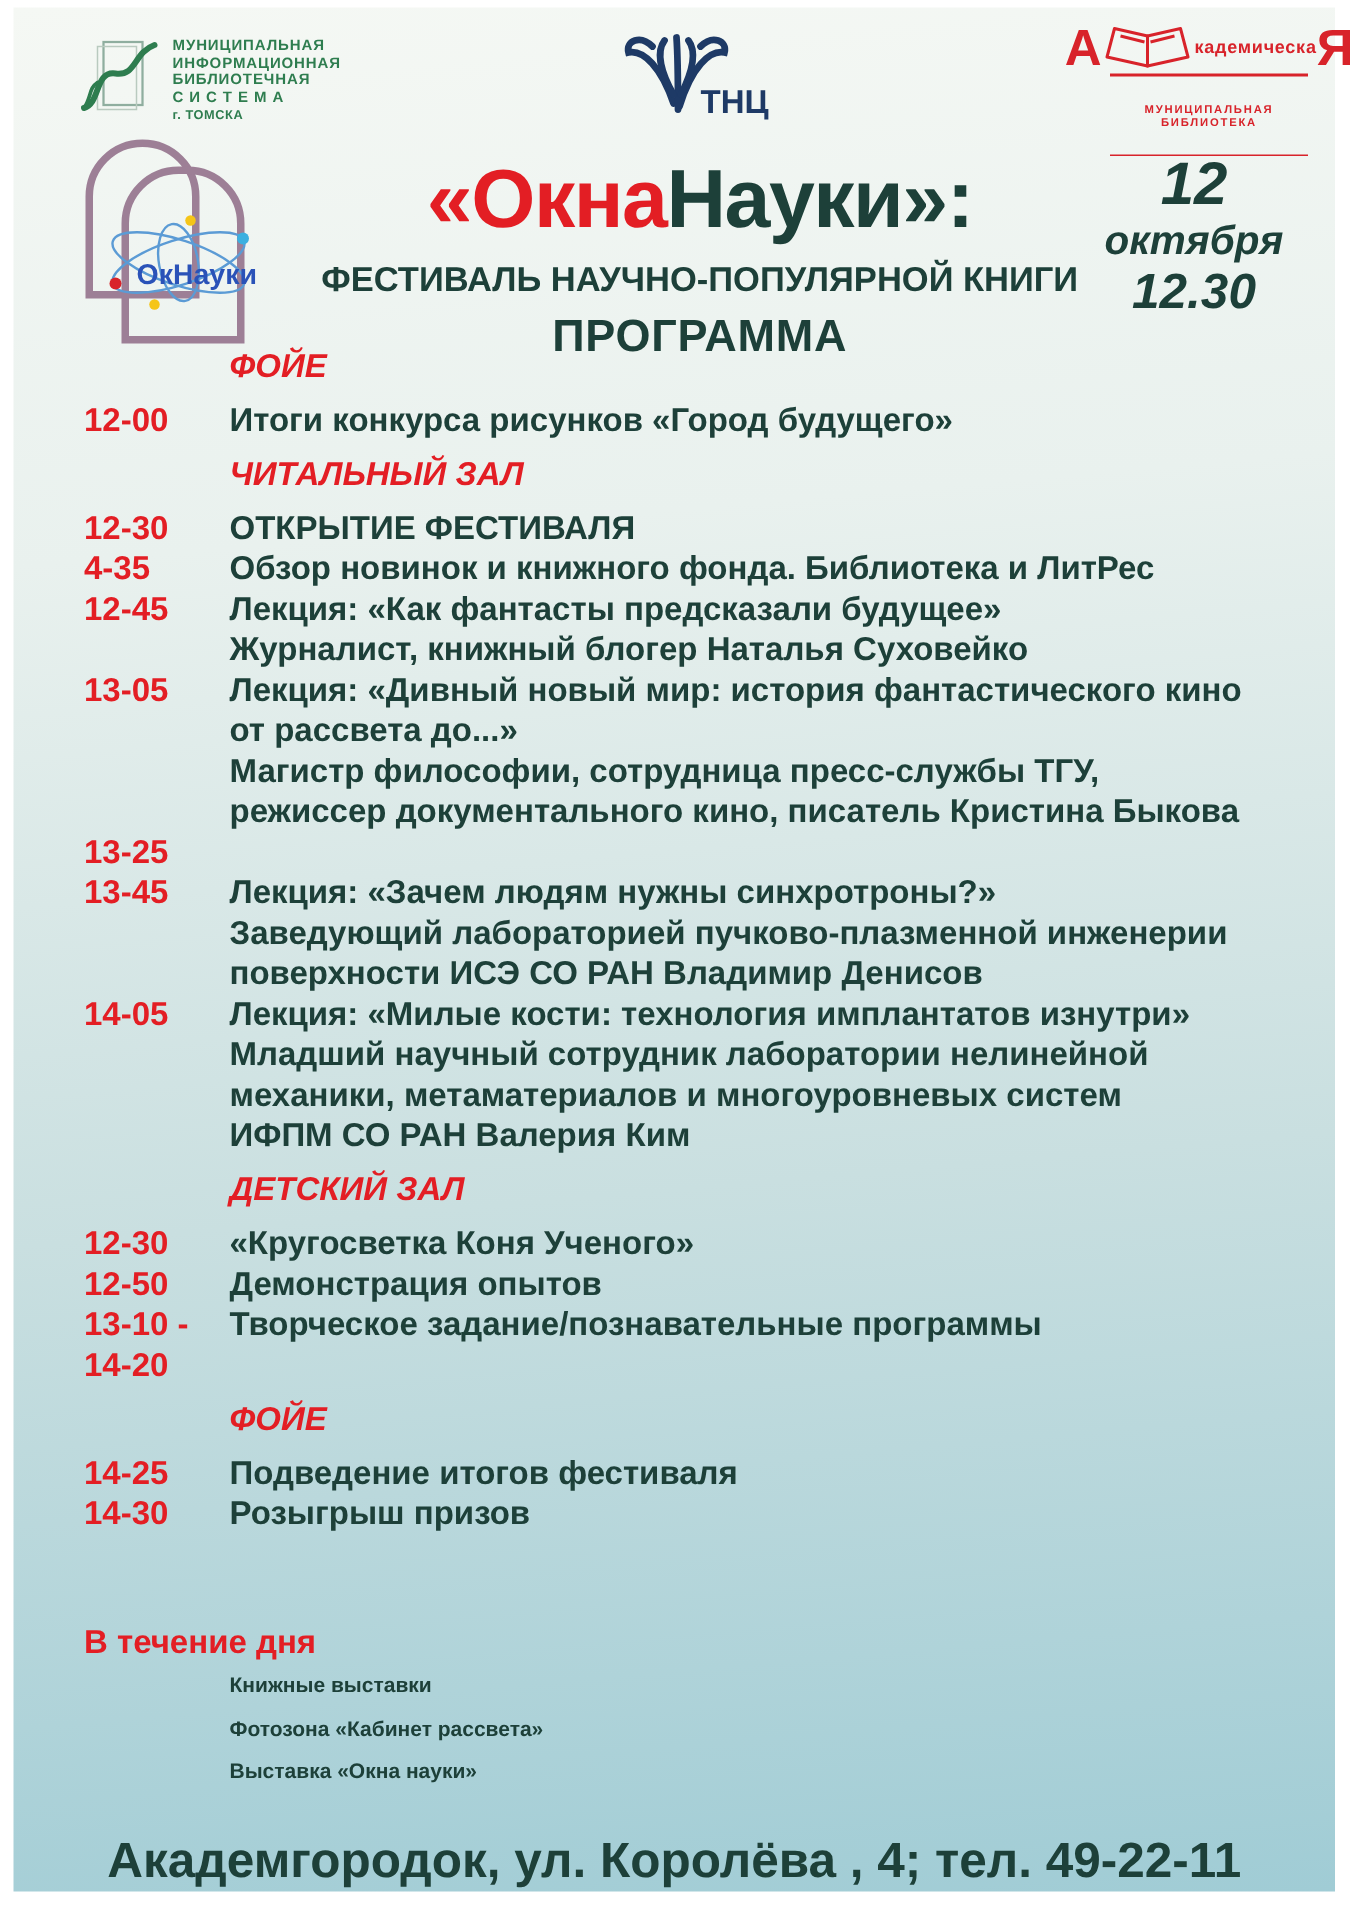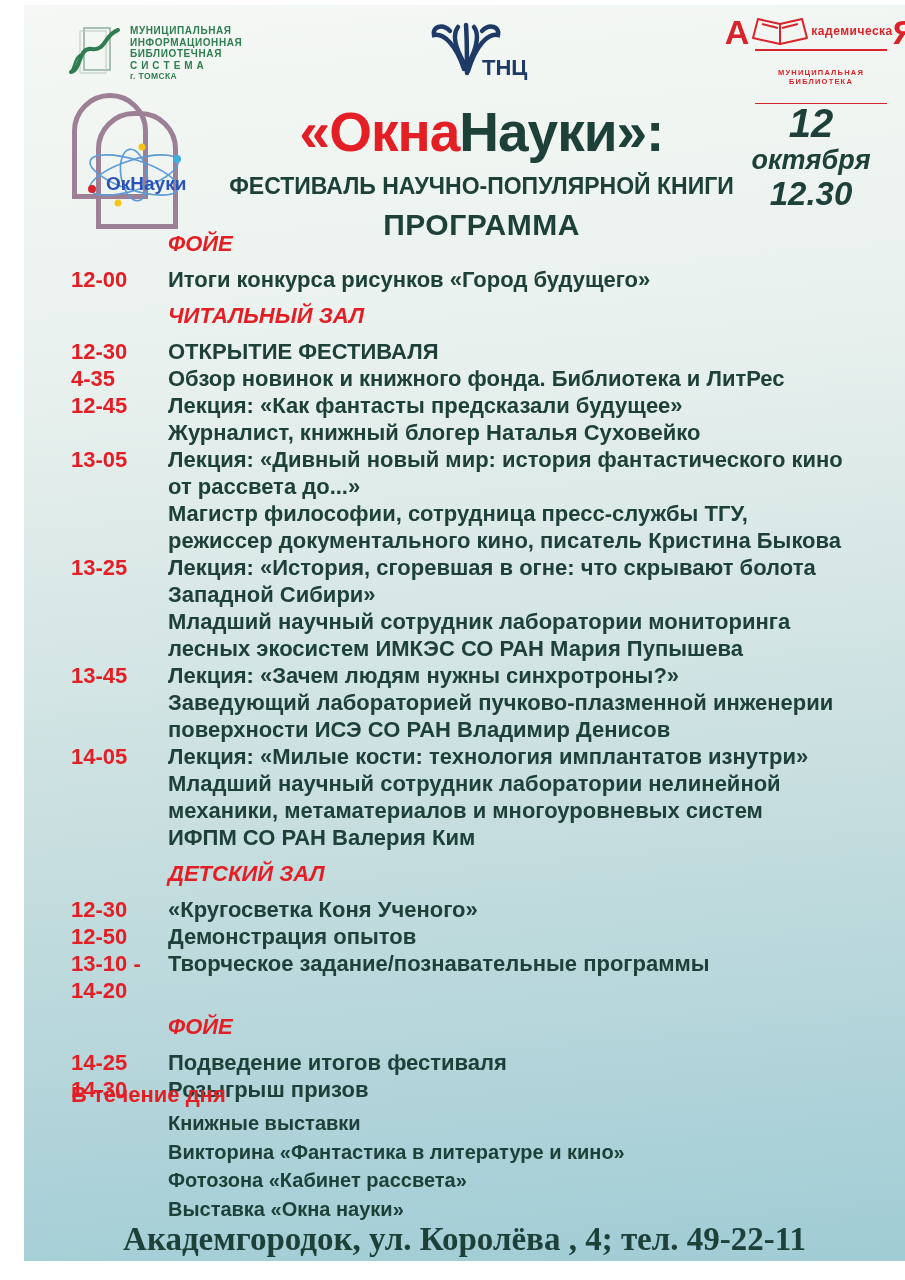--- a/index.html
+++ b/index.html
@@ -2,21 +2,21 @@
 <html><head>
 <meta charset="utf-8">
 <style>
   html,body{margin:0;padding:0;}
   body{
     width:905px;height:1280px;background:#ffffff;overflow:hidden;
     font-family:"Liberation Sans", sans-serif;
     --red:#e31e24;--dark:#1d4039;
   }
   .poster{
-    position:absolute;left:24px;top:5px;width:881px;height:1256px;
+    position:absolute;left:9px;top:5px;width:881px;height:1256px;
     background:linear-gradient(175deg,#f5f8f4 0%,#e9f1ee 28%,#c9dfe0 62%,#a0ccd5 100%);
   }
   
   .mibs{position:absolute;left:44px;top:20px;display:flex;gap:8px;align-items:flex-start;}
   .mibs-text{font-size:10px;font-weight:bold;color:#2e7d4f;line-height:11.5px;letter-spacing:.6px;}
   .mibs-text .small{font-size:8.5px;letter-spacing:.4px;}
   .tnc{position:absolute;left:398px;top:14px;}
   .akadem{position:absolute;right:18px;top:10px;width:132px;text-align:center;color:#d8232a;}
   .ak-row{display:flex;align-items:flex-end;justify-content:center;}
   .ak-big{font-size:34px;font-weight:bold;line-height:30px;}
@@ -51,24 +51,24 @@
   .ev-row,.sec-row{display:flex;align-items:flex-start;}
   .time{width:97px;flex:0 0 97px;color:var(--red);font-weight:bold;font-size:22px;
     line-height:27px;white-space:pre-line;}
   .ev-lines{flex:1;font-weight:bold;font-size:22px;line-height:27px;white-space:pre-line;}
   .sec-row{margin:10px 0 9px;font-style:italic;}
   .sec-label{color:var(--red);font-weight:bold;font-size:22px;line-height:26px;}
   
   .allday{position:absolute;left:47px;top:1076px;right:16px;}
   .allday-head{color:var(--red);font-weight:bold;font-size:22px;line-height:28px;}
   .allday-items{margin-left:97px;}
-  .allday-item{color:var(--dark);font-weight:bold;font-size:20px;line-height:28.5px;}
+  .allday-item{color:var(--dark);font-weight:bold;font-size:14px;line-height:28.5px;}
   
   .footer{position:absolute;left:0;right:0;top:1216px;text-align:center;
-    color:var(--dark);font-weight:bold;font-size:33px;font-family:Liberation Serif, serif;}
+    color:var(--dark);font-weight:bold;font-size:33px;}
 </style>
 </head>
 <body style="--red: #e31e24; --dark: #1d4039;">
 
 <div class="poster">
 
   <div class="mibs">
     <svg width="54" height="54" viewBox="0 0 54 54">
       <rect x="16" y="3" width="26" height="42" fill="none" stroke="#8fae9f" stroke-width="1.5"></rect>
       <rect x="12" y="6" width="26" height="42" fill="none" stroke="#b9cabf" stroke-width="1"></rect>
@@ -172,24 +172,20 @@
       </div>
       <div class="ev-row">
         <div class="time">13-05</div>
         <div class="ev-lines">Лекция: «Дивный новый мир: история фантастического кино
 от рассвета до...»
 Магистр философии, сотрудница пресс-службы ТГУ,
 режиссер документального кино, писатель Кристина Быкова</div>
       </div>
       <div class="ev-row">
         <div class="time">13-25</div>
-        <div class="ev-lines">Лекция: «История, сгоревшая в огне: что скрывают болота
-Западной Сибири»
-Младший научный сотрудник лаборатории мониторинга
-лесных экосистем ИМКЭС СО РАН Мария Пупышева</div>
       </div>
       <div class="ev-row">
         <div class="time">13-45</div>
         <div class="ev-lines">Лекция: «Зачем людям нужны синхротроны?»
 Заведующий лабораторией пучково-плазменной инженерии
 поверхности ИСЭ СО РАН Владимир Денисов</div>
       </div>
       <div class="ev-row">
         <div class="time">14-05</div>
         <div class="ev-lines">Лекция: «Милые кости: технология имплантатов изнутри»
@@ -225,20 +221,19 @@
       <div class="ev-row">
         <div class="time">14-30</div>
         <div class="ev-lines">Розыгрыш призов</div>
       </div>
     </div>
 
   <div class="allday">
     <div class="allday-head">В течение дня</div>
     <div class="allday-items">
         <div class="allday-item">Книжные выставки</div>
-        <div class="allday-item">Викторина «Фантастика в литературе и кино»</div>
         <div class="allday-item">Фотозона «Кабинет рассвета»</div>
         <div class="allday-item">Выставка «Окна науки»</div>
       </div>
   </div>
 
   <div class="footer">Академгородок, ул. Королёва , 4; тел. 49-22-11</div>
 </div>
 
 </body></html>

